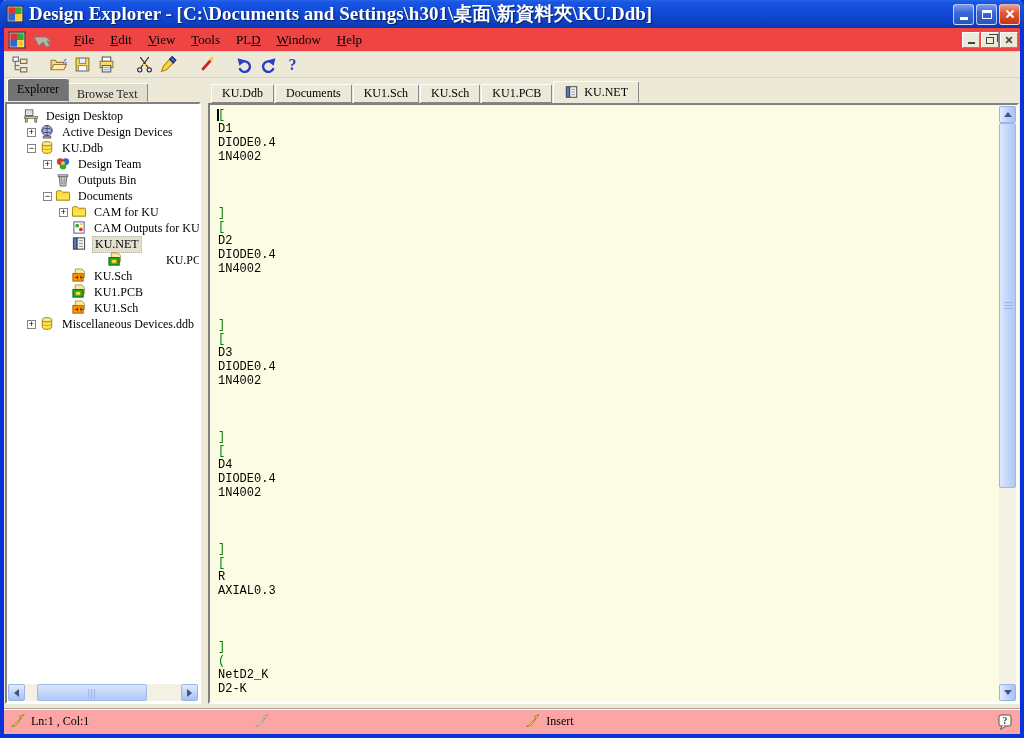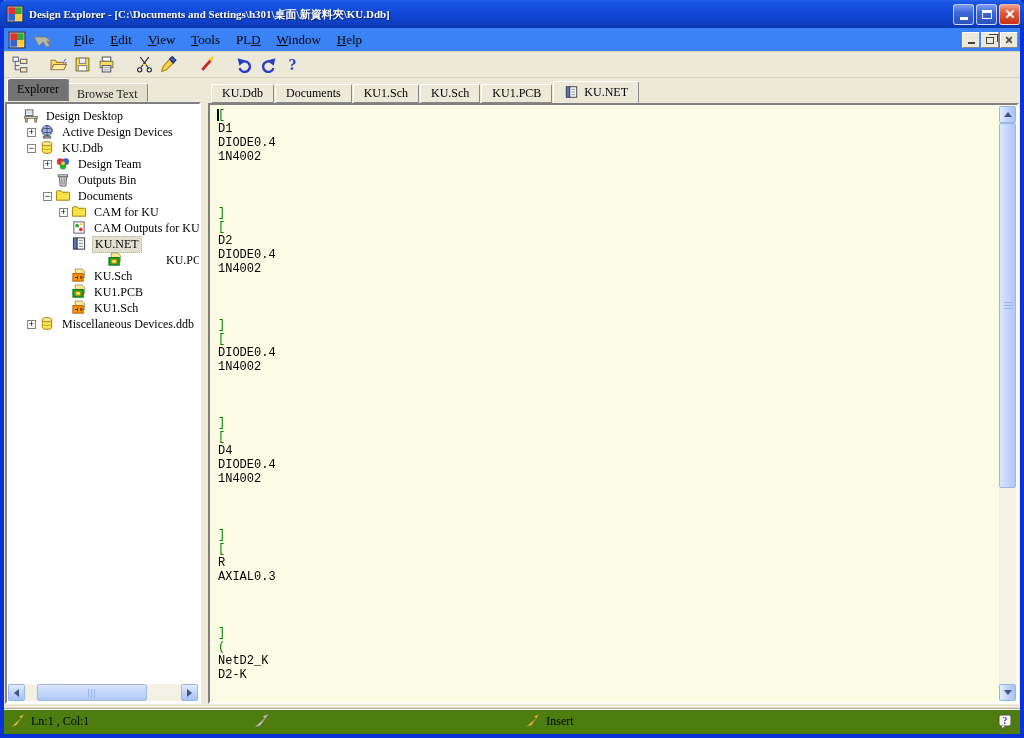--- a/index.html
+++ b/index.html
@@ -7,37 +7,37 @@
               font-family:"Liberation Serif", serif; }
   .window { position:relative; width:1024px; height:738px;
             border:4px solid #0831d9; border-top:none;
             background:#ece9d8; display:flex; flex-direction:column; }
 
   
   .titlebar { height:28px; flex:0 0 28px; display:flex; align-items:center;
     background:linear-gradient(180deg,#2a63e8 0%,#1856e4 8%,#1149d6 45%,#0d40c6 80%,#0a37ae 100%);
     border-radius:6px 6px 0 0; padding:0 4px 0 6px; margin:-0px -4px 0 -4px; }
   .titlebar .app-icon { width:18px; height:18px; margin-right:5px; flex:0 0 auto; }
-  .title-text { color:#fff; font-weight:bold; font-size:11px;
+  .title-text { color:#fff; font-weight:bold; font-size:19px;
     text-shadow:1px 1px 1px rgba(0,0,0,.55); white-space:nowrap; overflow:hidden; flex:1; }
   .win-btns { display:flex; gap:2px; }
   .win-btn { width:21px; height:21px; border-radius:3px; border:1px solid rgba(255,255,255,.65);
     display:flex; align-items:center; justify-content:center; color:#fff;
     background:linear-gradient(180deg,#7a9ef2 0%,#3c68d8 40%,#2a52c0 100%); }
   .win-btn.close { background:linear-gradient(180deg,#f0a088 0%,#e25b38 40%,#c43415 100%); }
   .glyph-min { width:8px; height:3px; background:#fff; align-self:flex-end; margin:0 auto 4px auto; }
   .glyph-max { width:10px; height:9px; border:1px solid #fff; border-top:3px solid #fff; }
   .x-glyph { position:relative; width:10px; height:10px; color:#fff; }
   .x-glyph::before,.x-glyph::after { content:""; position:absolute; left:4px; top:0;
     width:2px; height:10px; background:currentColor; }
   .x-glyph::before { transform:rotate(45deg); } .x-glyph::after { transform:rotate(-45deg); }
 
   
   .menubar { height:24px; flex:0 0 24px; display:flex; align-items:center;
-    background:#3b82f6; border-bottom:1px solid #d8d4c0; padding:4px 2px;text-align:center; }
+    background:#ef4444; border-bottom:1px solid #d8d4c0; padding:4px 2px;text-align:center; }
   .mdi-icon { width:18px; height:18px; margin:0 6px 0 2px; }
   .drop-arrow { width:26px; height:16px; margin-right:8px; }
   .menu-item { font-size:13px; padding:2px 8px; color:#000; cursor:default; }
   .menu-item u { text-decoration:underline; }
   .mdi-btns { margin-left:auto; display:flex; gap:1px; }
   .mdi-btn { width:18px; height:16px; background:#ece9d8; border:1px solid;
     border-color:#fff #888 #888 #fff; display:flex; align-items:center; justify-content:center;
     color:#444; }
   .g-min { width:7px; height:2px; background:#444; align-self:flex-end; margin:0 auto 3px auto; }
   .g-restore { position:relative; width:8px; height:7px; border:1px solid #444; background:#ece9d8; margin-top:2px;}
@@ -118,21 +118,21 @@
   .doc-tab .tab-icon svg { width:15px; height:14px; }
   .editor-box { flex:1 1 auto; background:#fcfce4; border:2px solid;
     border-color:#808080 #fff #fff #808080; position:relative; overflow:hidden;
     padding:3px 18px 0 8px; }
   .editor-lines { font-family:"Liberation Mono", monospace; font-size:12px; }
   .line { height:14px; white-space:pre; color:#000; }
   .line.bracket { color:#007d00; }
   .caret { position:absolute; left:7px; top:4px; width:2px; height:12px; background:#000; }
 
   
-  .statusbar { height:26px; flex:0 0 26px; background:#4d7c0f; display:flex; align-items:center;
+  .statusbar { height:26px; flex:0 0 26px; background:#fca5a5; display:flex; align-items:center;
     border-top:1px solid #aca899; box-shadow:inset 0 1px 0 #fff; padding:0 6px; font-size:12px; }
   .status-item { display:flex; align-items:center; gap:5px; }
   .status-item svg { width:16px; height:16px; }
   .help-btn { margin-left:auto; width:18px; height:19px; display:flex; align-items:center;
     justify-content:center; }
   .help-btn svg { width:16px; height:16px; }
 </style>
 </head>
 <body>
 
@@ -466,20 +466,21 @@
             <div class="line bracket">]</div>
             <div class="line bracket">[</div>
             <div class="line">D2</div>
             <div class="line">DIODE0.4</div>
             <div class="line">1N4002</div>
             <div class="line">&nbsp;</div>
             <div class="line">&nbsp;</div>
             <div class="line">&nbsp;</div>
             <div class="line bracket">]</div>
             <div class="line bracket">[</div>
+            <div class="line">D3</div>
             <div class="line">DIODE0.4</div>
             <div class="line">1N4002</div>
             <div class="line">&nbsp;</div>
             <div class="line">&nbsp;</div>
             <div class="line">&nbsp;</div>
             <div class="line bracket">]</div>
             <div class="line bracket">[</div>
             <div class="line">D4</div>
             <div class="line">DIODE0.4</div>
             <div class="line">1N4002</div>

